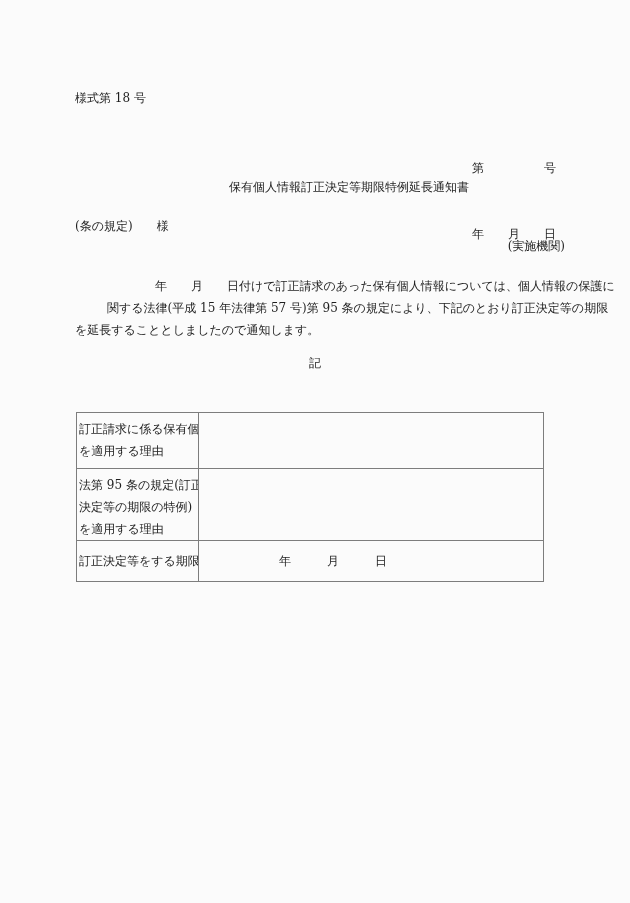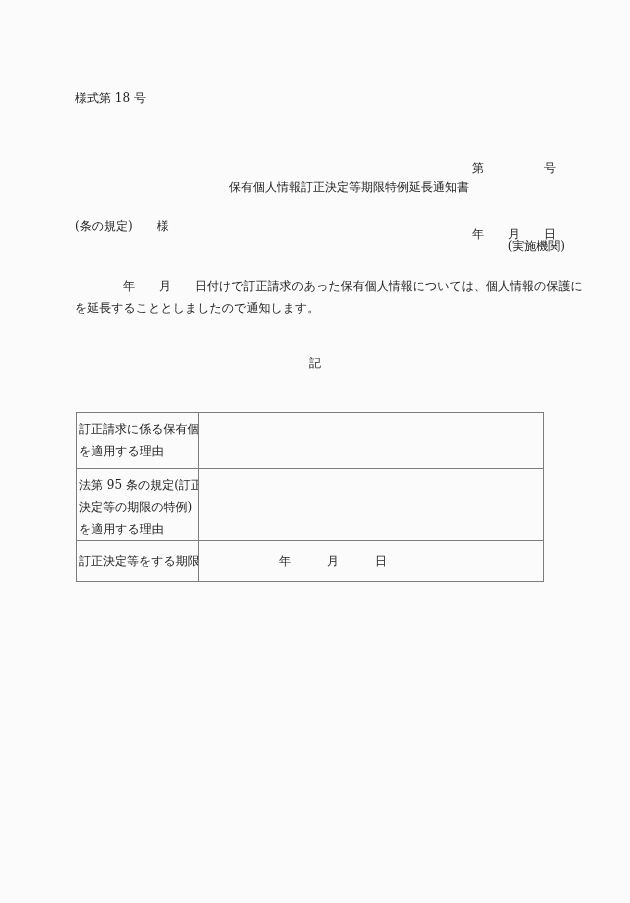--- a/index.html
+++ b/index.html
@@ -56,20 +56,21 @@
     left: 75px;
     top: 275px;
     width: 496px;
   }
   .body-par .line {
     white-space: pre;
   }
   .body-par .jline {
     text-align: justify;
     text-align-last: justify;
+    margin-left: 32px;
   }
   .ki {
     position: absolute;
     left: 0;
     top: 352px;
     width: 100%;
     text-align: center;
   }
   .form-table {
     position: absolute;
@@ -116,20 +117,21 @@
   </div>
 
   <div class="doc-title">保有個人情報訂正決定等期限特例延長通知書</div>
 
   <div class="addressee">(条の規定)　　様</div>
 
   <div class="issuer">(実施機関)</div>
 
   <div class="body-par">
     <div class="line jline">　　　　年　　月　　日付けで訂正請求のあった保有個人情報については、個人情報の保護に</div>
+    <div class="line jline">関する法律(平成 15 年法律第 57 号)第 95 条の規定により、下記のとおり訂正決定等の期限</div>
     <div class="line">を延長することとしましたので通知します。</div>
   </div>
 
   <div class="ki">記</div>
 
   <table class="form-table">
     <colgroup>
       <col style="width:122px">
       <col style="width:345px">
     </colgroup>

